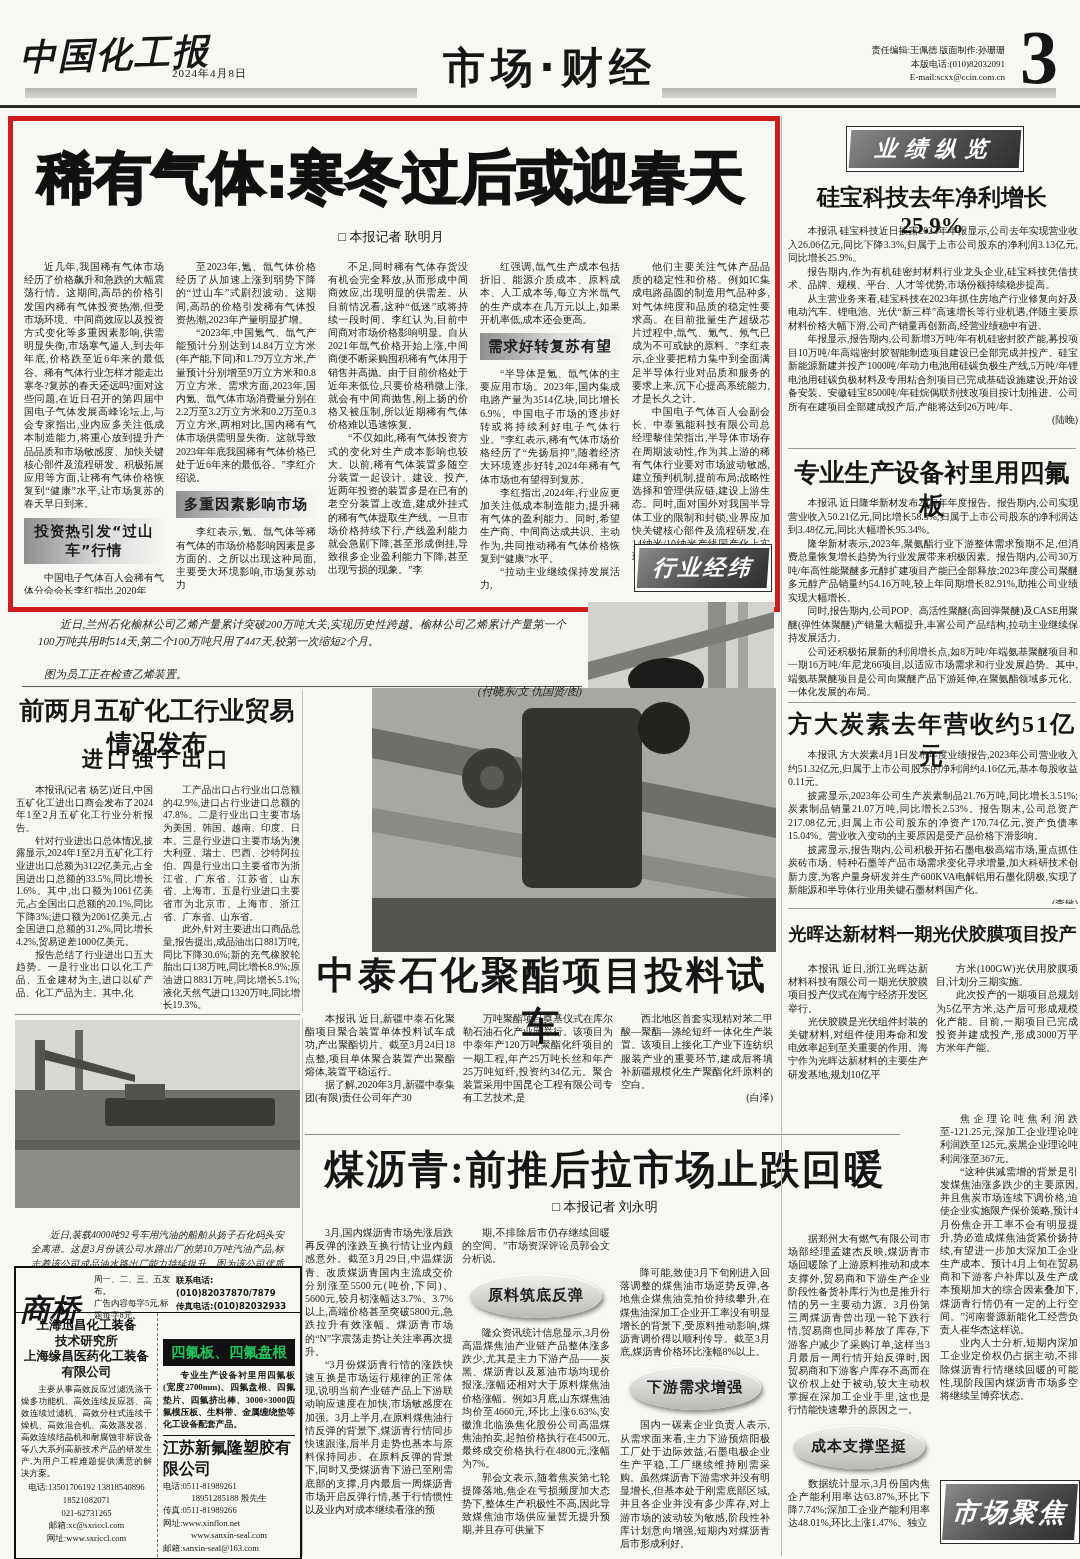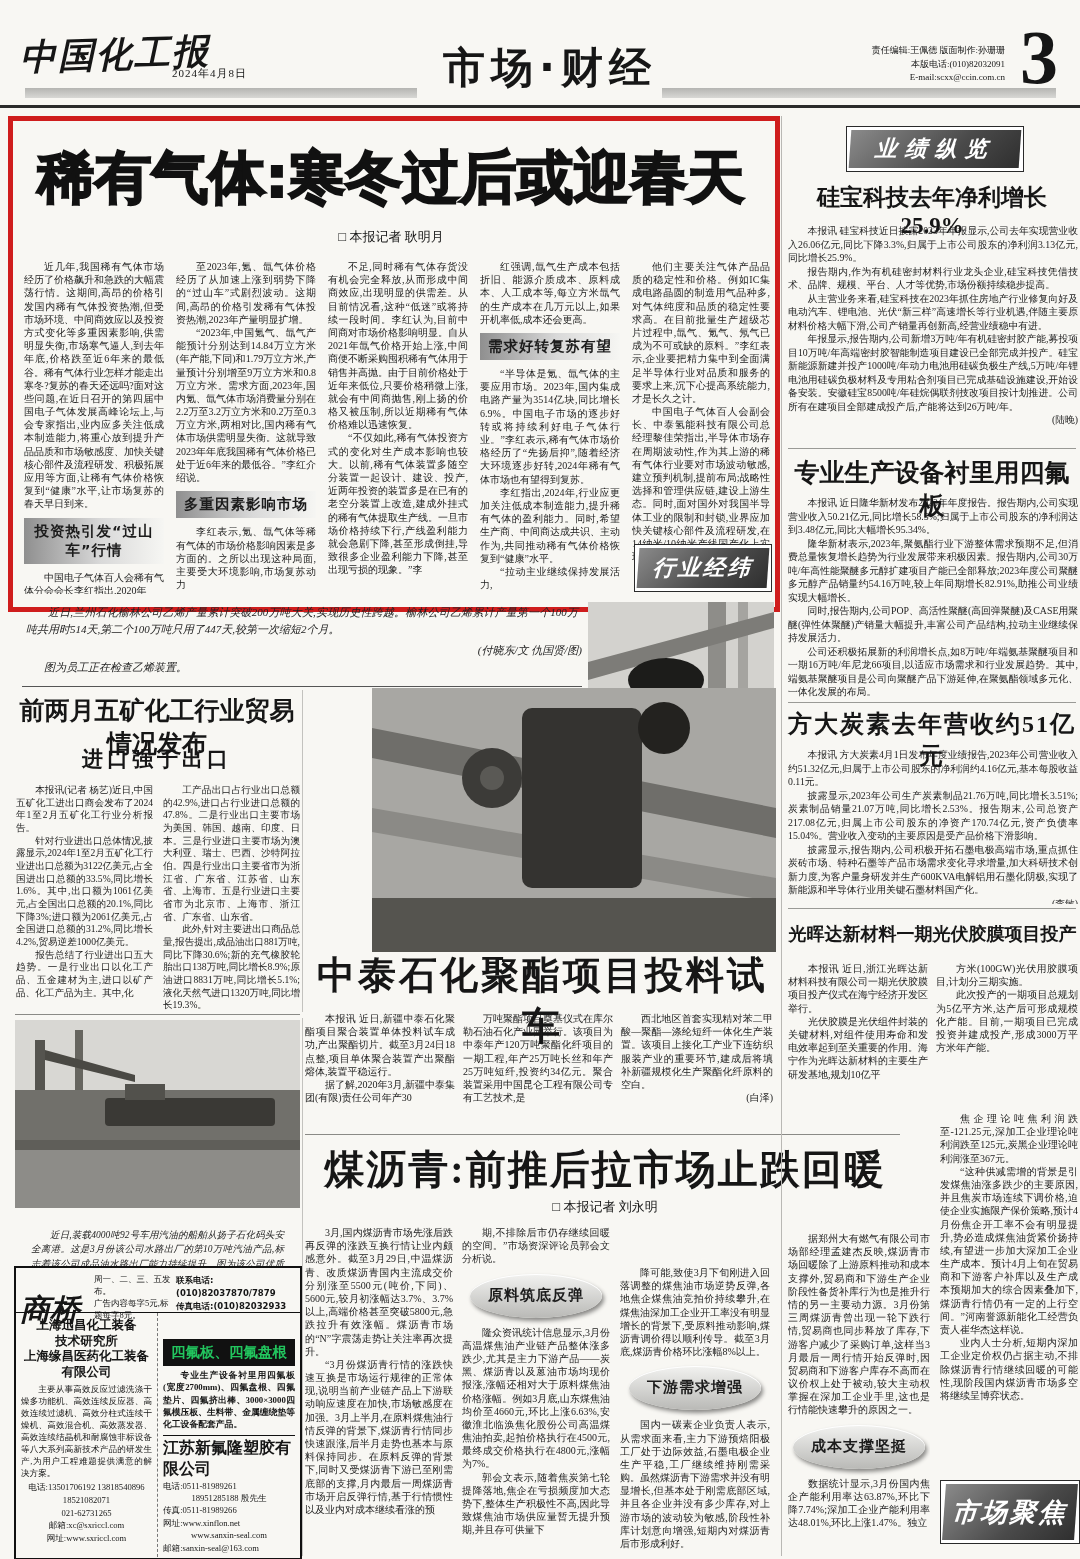--- a/index.html
+++ b/index.html
@@ -101,23 +101,23 @@
       <polygon points="0,120 404,190 404,214 0,144" fill="#8b8a86"></polygon>
       <circle cx="120" cy="90" r="30" fill="#3c3b38"></circle>
       <circle cx="120" cy="90" r="12" fill="#5a5955"></circle>
       <rect x="150" y="20" width="120" height="180" rx="10" fill="#343330"></rect>
       <circle cx="292" cy="40" r="26" fill="#23221f"></circle>
       <rect x="0" y="210" width="404" height="54" fill="#55544f"></rect>
     </svg>
   </div>
 
   <div class="abs cap" style="left:22px;top:600px;width:560px;height:82px;font-size:11px;line-height:1.55;text-align:justify;border-bottom:1px solid #555;padding-bottom:4px;">
-    <p style="margin:4px;text-indent:2em;">近日,兰州石化榆林公司乙烯产量累计突破200万吨大关,实现历史性跨越。榆林公司乙烯累计产量第一个100万吨共用时514天,第二个100万吨只用了447天,较第一次缩短2个月。</p>
+    <p style="margin:16px;text-indent:2em;">近日,兰州石化榆林公司乙烯产量累计突破200万吨大关,实现历史性跨越。榆林公司乙烯累计产量第一个100万吨共用时514天,第二个100万吨只用了447天,较第一次缩短2个月。</p>
+    <p style="margin:0;text-indent:2em;">图为员工正在检查乙烯装置。</p>
     <p style="margin:0;text-align:right;">(付晓东/文 仇国贤/图)</p>
-    <p style="margin:0;text-indent:2em;">图为员工正在检查乙烯装置。</p>
   </div>
 
   <div class="abs hei" style="left:12px;top:694px;width:290px;text-align:center;font-size:25px;font-weight:900;letter-spacing:0;">前两月五矿化工行业贸易情况发布</div>
   <div class="abs" style="left:12px;top:745px;width:290px;text-align:center;font-size:21px;font-weight:bold;letter-spacing:4px;">进口强于出口</div>
   <div class="col" style="left:16px;top:784px;width:137px;height:228px;font-size:9.6px;">
     <p>本报讯(记者 杨艺)近日,中国五矿化工进出口商会发布了2024年1至2月五矿化工行业分析报告。</p>
     <p>针对行业进出口总体情况,披露显示,2024年1至2月五矿化工行业进出口总额为3122亿美元,占全国进出口总额的33.5%,同比增长1.6%。其中,出口额为1061亿美元,占全国出口总额的20.1%,同比下降3%;进口额为2061亿美元,占全国进口总额的31.2%,同比增长4.2%,贸易逆差1000亿美元。</p>
     <p>报告总结了行业进出口五大趋势。一是行业出口以化工产品、五金建材为主,进口以矿产品、化工产品为主。其中,化</p>
   </div>
   <div class="col" style="left:163px;top:784px;width:137px;height:228px;font-size:9.6px;">

